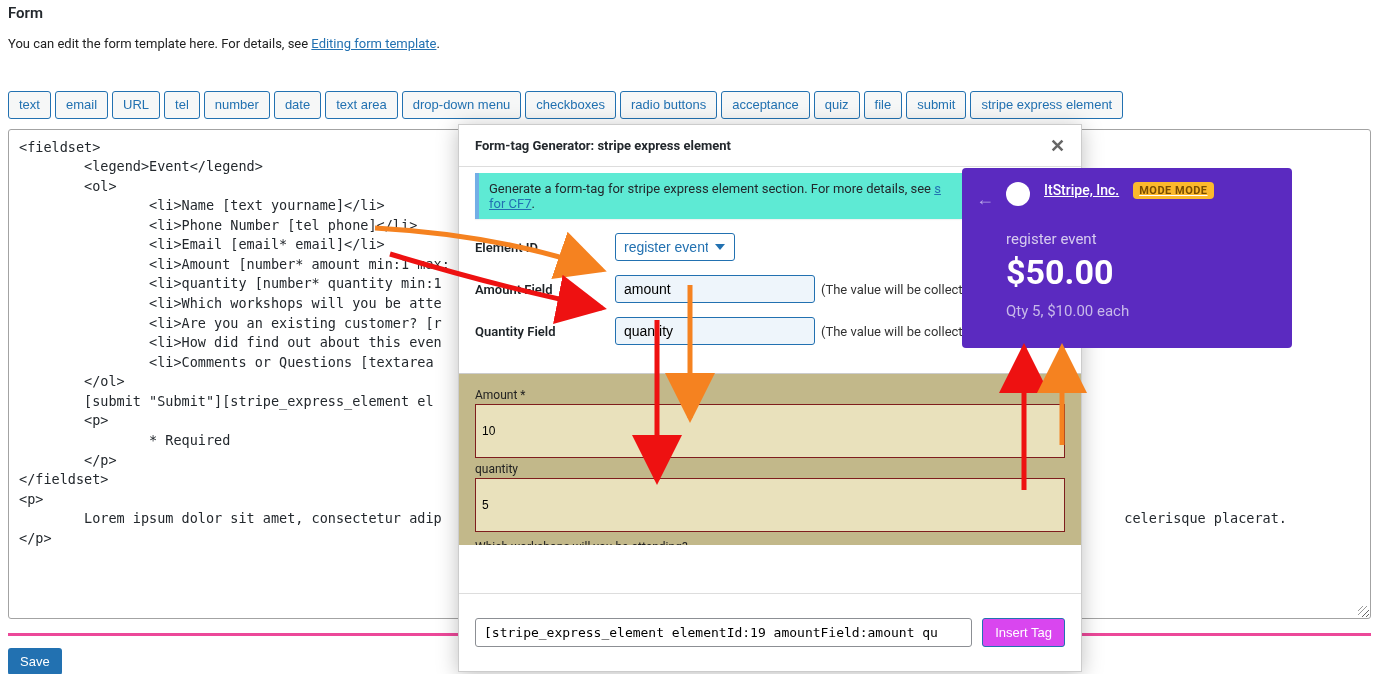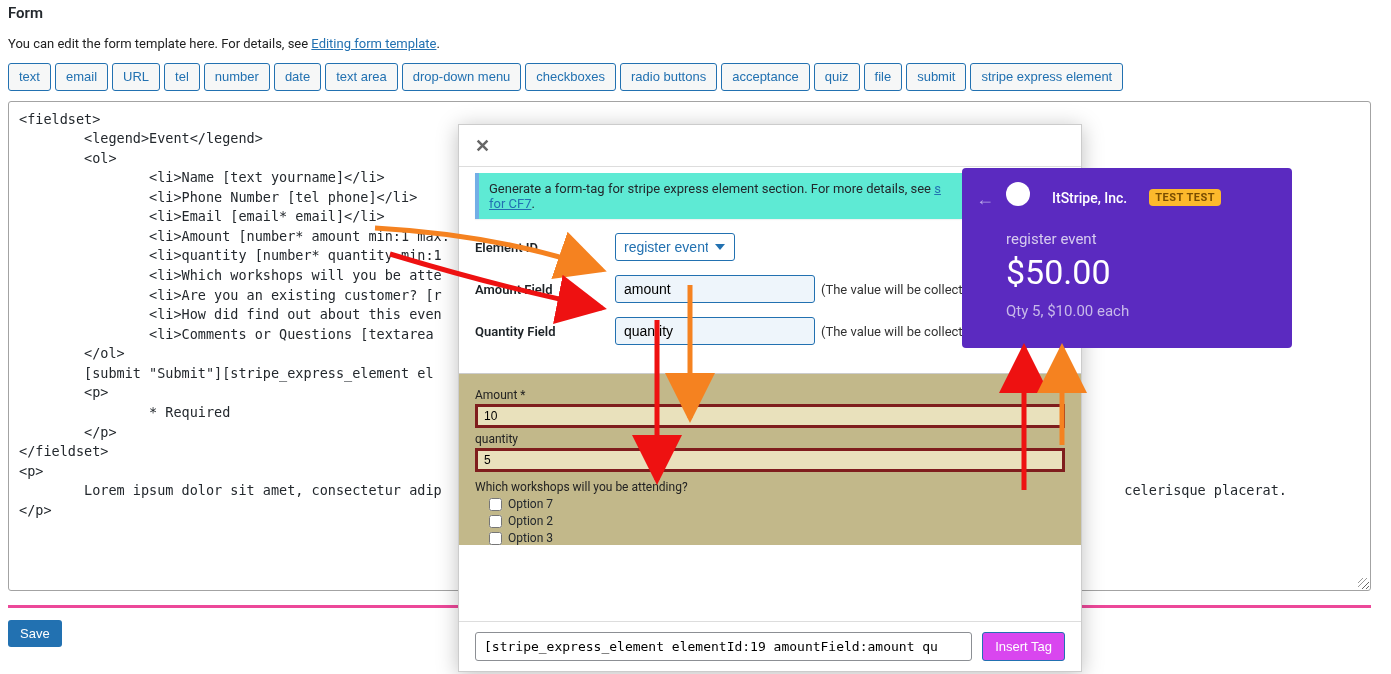--- a/index.html
+++ b/index.html
@@ -33,20 +33,21 @@
     border: 1px solid #2271b1;
     background: #f6f7f7;
     color: #2271b1;
     padding: 3px 10px;
     border-radius: 3px;
     font-size: 13px;
     cursor: pointer;
     margin-right: 4px;
     margin-bottom: 4px;
     line-height: 1.5;
+    margin-top: 28px;
   }
   .code-area {
     width: 100%;
     border: 1px solid #a3a3a3;
     border-radius: 3px;
     padding: 8px 10px;
     font-family: Menlo, Monaco, Consolas, monospace;
     font-size: 13.5px;
     line-height: 1.45;
     white-space: pre;
@@ -144,30 +145,30 @@
     border-top: 1px solid #ccc;
     background: #c2b88a;
     padding: 10px 16px 0 16px;
     height: 172px;
     overflow:hidden;
   }
   .pv-label { font-size:12px; color:#222; margin:4px 0 2px 0;}
   .pv-input {
     width:100%;
     background:#e9e1bc;
-    border:3px solid #7f1d1d;
-    padding:2px 6px;
+    border:1px solid #7f1d1d;
+    padding:19px 6px;
     font-size:12px;
   }
   .pv-opt { font-size:12px; margin:3px 0; display:flex; align-items:center;}
   .pv-opt input { margin:0 6px 0 14px; }
   .modal-foot {
     position:absolute;
     left:0; right:0; bottom:0;
-    padding:10px 16px;
+    padding:24px 16px;
     display:flex;
     gap:10px;
     background:#fff;
     border-top:1px solid #ddd;
   }
   .tag-output {
     flex:1;
     font-family: Menlo, Monaco, Consolas, monospace;
     border:1px solid #8c8f94;
     border-radius:3px;
@@ -193,34 +194,34 @@
     height: 180px;
     background:#5b2ac0;
     border-radius:4px;
     color:#fff;
     padding: 14px 20px 14px 44px;
   }
   .stripe-back {
     position:absolute; left:14px; top:20px;
     color:#b7a5e6; font-size:18px;
   }
-  .stripe-top { display:flex; align-items:flex-end; gap:22px; }
+  .stripe-top { display:flex; align-items:flex-start; gap:14px;text-decoration:underline; }
   .stripe-logo { width:24px;height:24px;background:#fff;border-radius:50%; }
   .stripe-co { font-size:14px; font-weight:500; }
   .testmode {
     background:#fcb92c;
     color:#7a4d00;
     font-weight:700;
     font-size:11px;
     padding:2px 6px;
     border-radius:4px;
     letter-spacing:.5px;
   }
   .stripe-item { margin-top:24px; font-size:15px; color:#d6cbef;}
-  .stripe-amount { font-size:34px; font-weight:400; margin-top:4px; color:#fff;}
+  .stripe-amount { font-size:34px; font-weight:700; margin-top:4px; color:#fff;}
   .stripe-qty { margin-top:10px; color:#c7b9e9; font-size:15px;}
 
   
   .arrows {
     position:absolute;
     left:0; top:0;
     width:1391px;
     height:674px;
     pointer-events:none;
   }
@@ -258,20 +259,21 @@
         Lorem ipsum dolor sit amet, consectetur adip                                                                                    celerisque placerat.
 &lt;/p&gt;</div>
 
   <div class="bottom-bar">
     <button class="save-btn">Save</button>
   </div>
 </div>
 
 <div class="modal">
   <div class="modal-head">
+    <span>Form-tag Generator: stripe express element</span>
     <span class="close">✕</span>
   </div>
   <div class="modal-body">
     <div class="info-box">
       <span>Generate a form-tag for stripe express element section. For more details, see </span><a href="#">s</a><br>
       <a href="#">for CF7</a><span>.</span>
     </div>
 
     <div class="field-row">
       <label>Element ID</label>
@@ -321,21 +323,21 @@
     <input class="tag-output" value="[stripe_express_element elementId:19 amountField:amount qu" style="">
     <button class="insert-btn">Insert Tag</button>
   </div>
 </div>
 
 <div class="stripe-card">
   <span class="stripe-back">←</span>
   <div class="stripe-top">
     <span class="stripe-logo"></span>
     <span class="stripe-co">ItStripe, Inc.</span>
-    <span class="testmode">TEST TEST</span>
+    <span class="testmode">MODE MODE</span>
   </div>
   <div class="stripe-item">register event</div>
   <div class="stripe-amount">$50.00</div>
   <div class="stripe-qty">Qty 5, $10.00 each</div>
 </div>
 
 <svg class="arrows">
   <defs>
     <marker id="ah-orange" markerWidth="12" markerHeight="12" refX="9" refY="5" orient="auto">
       <path d="M0,0 L10,5 L0,10 Z" fill="#f58220"></path>

